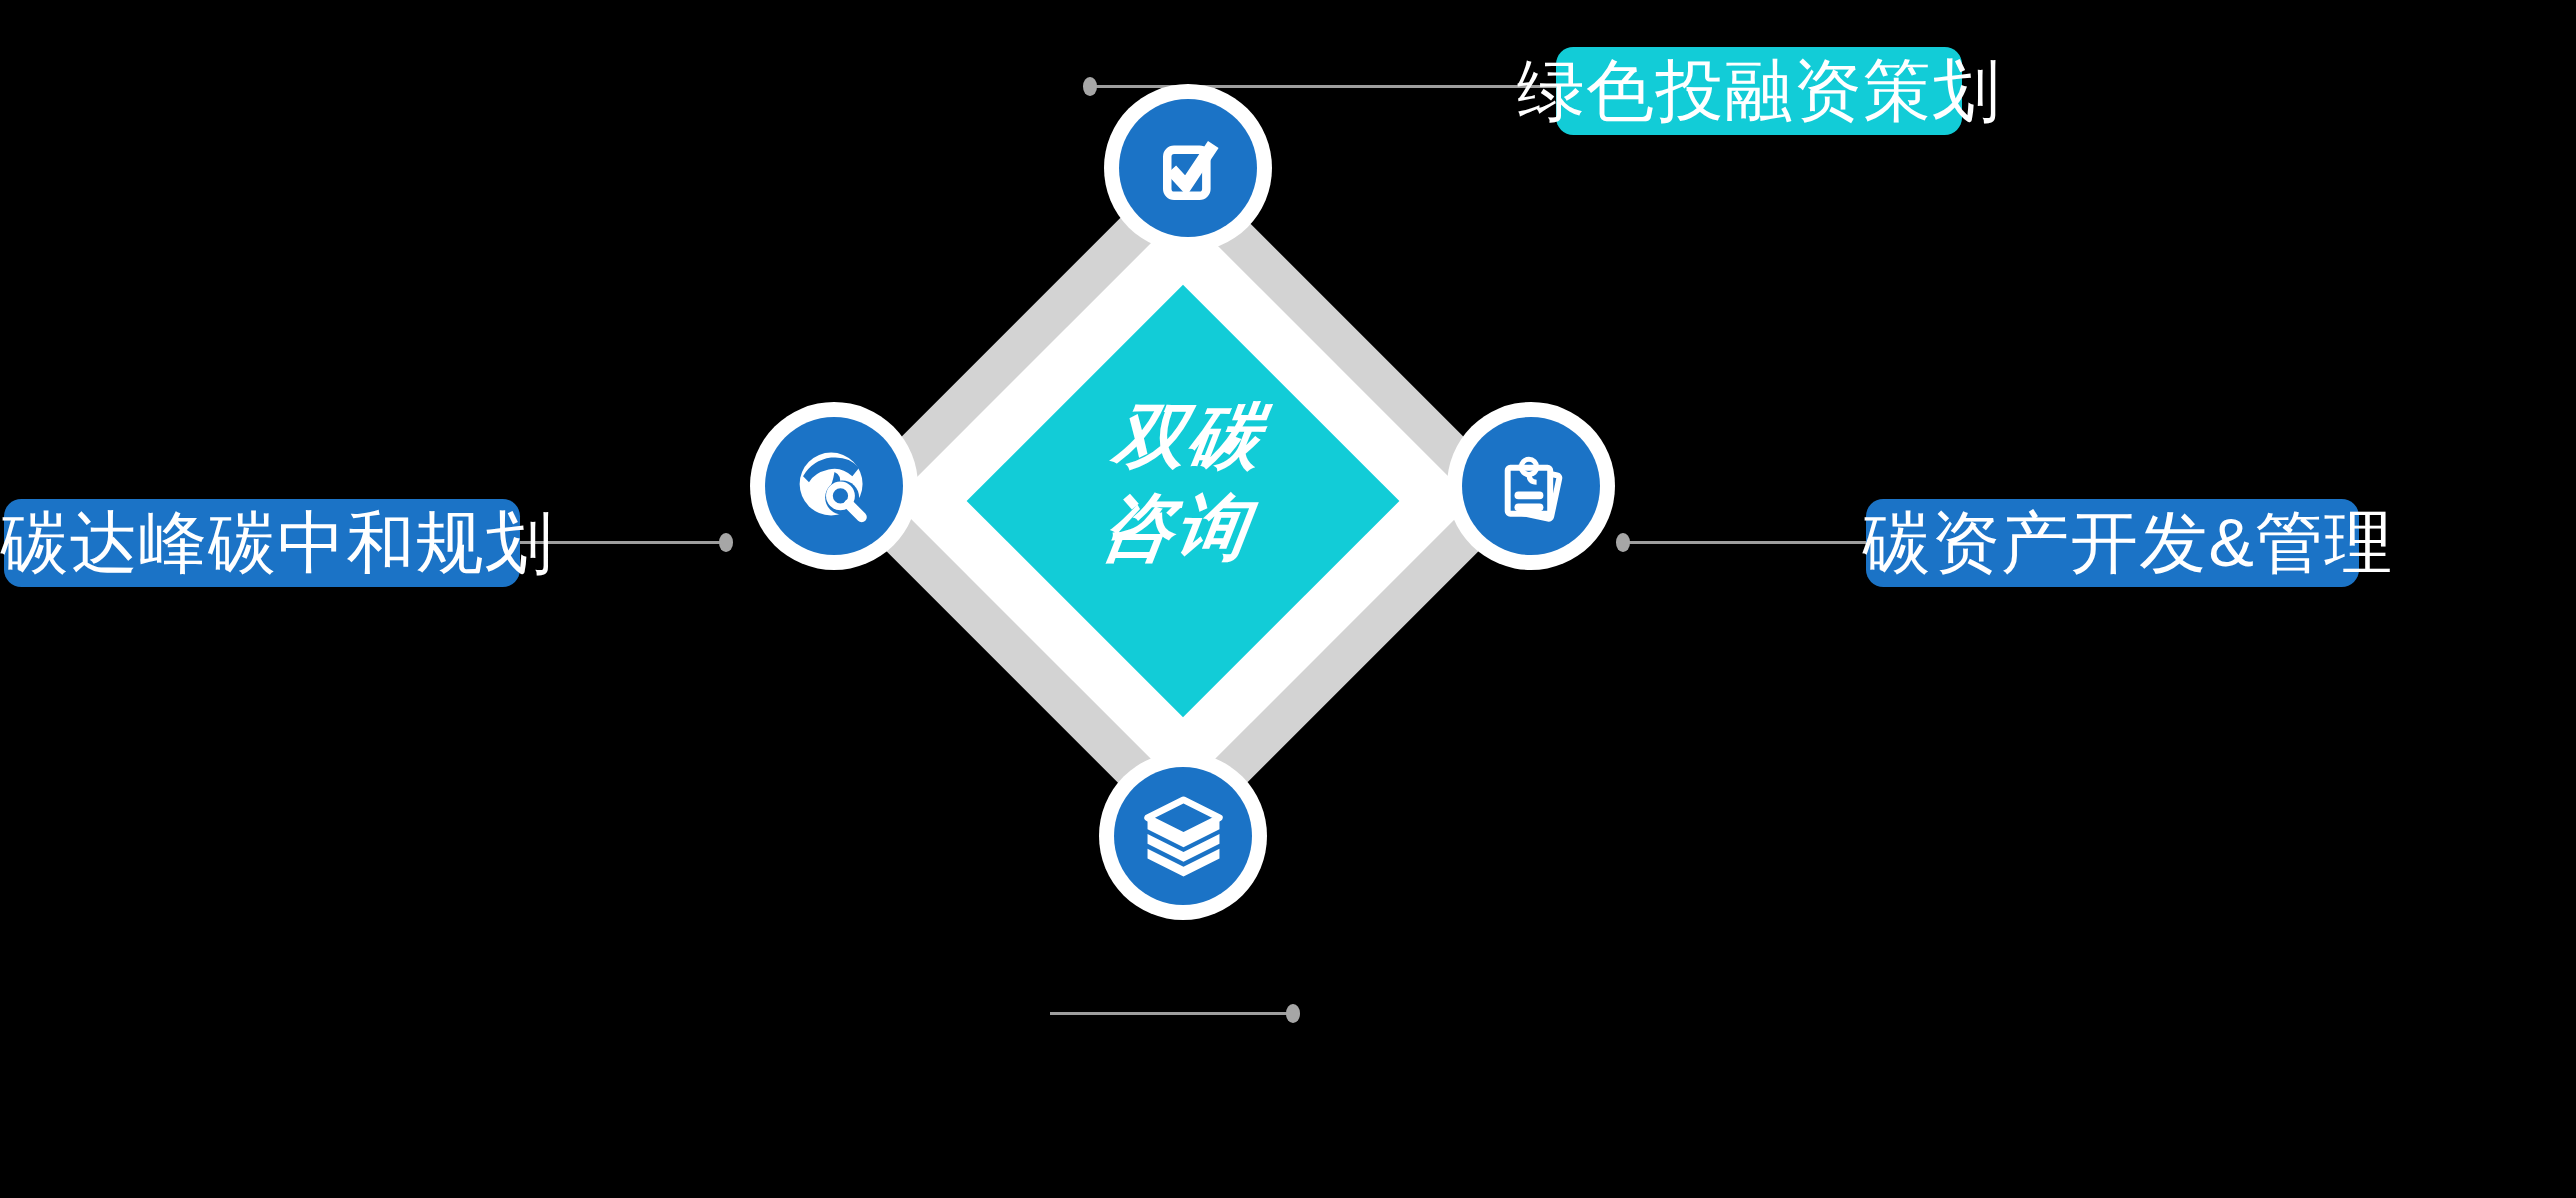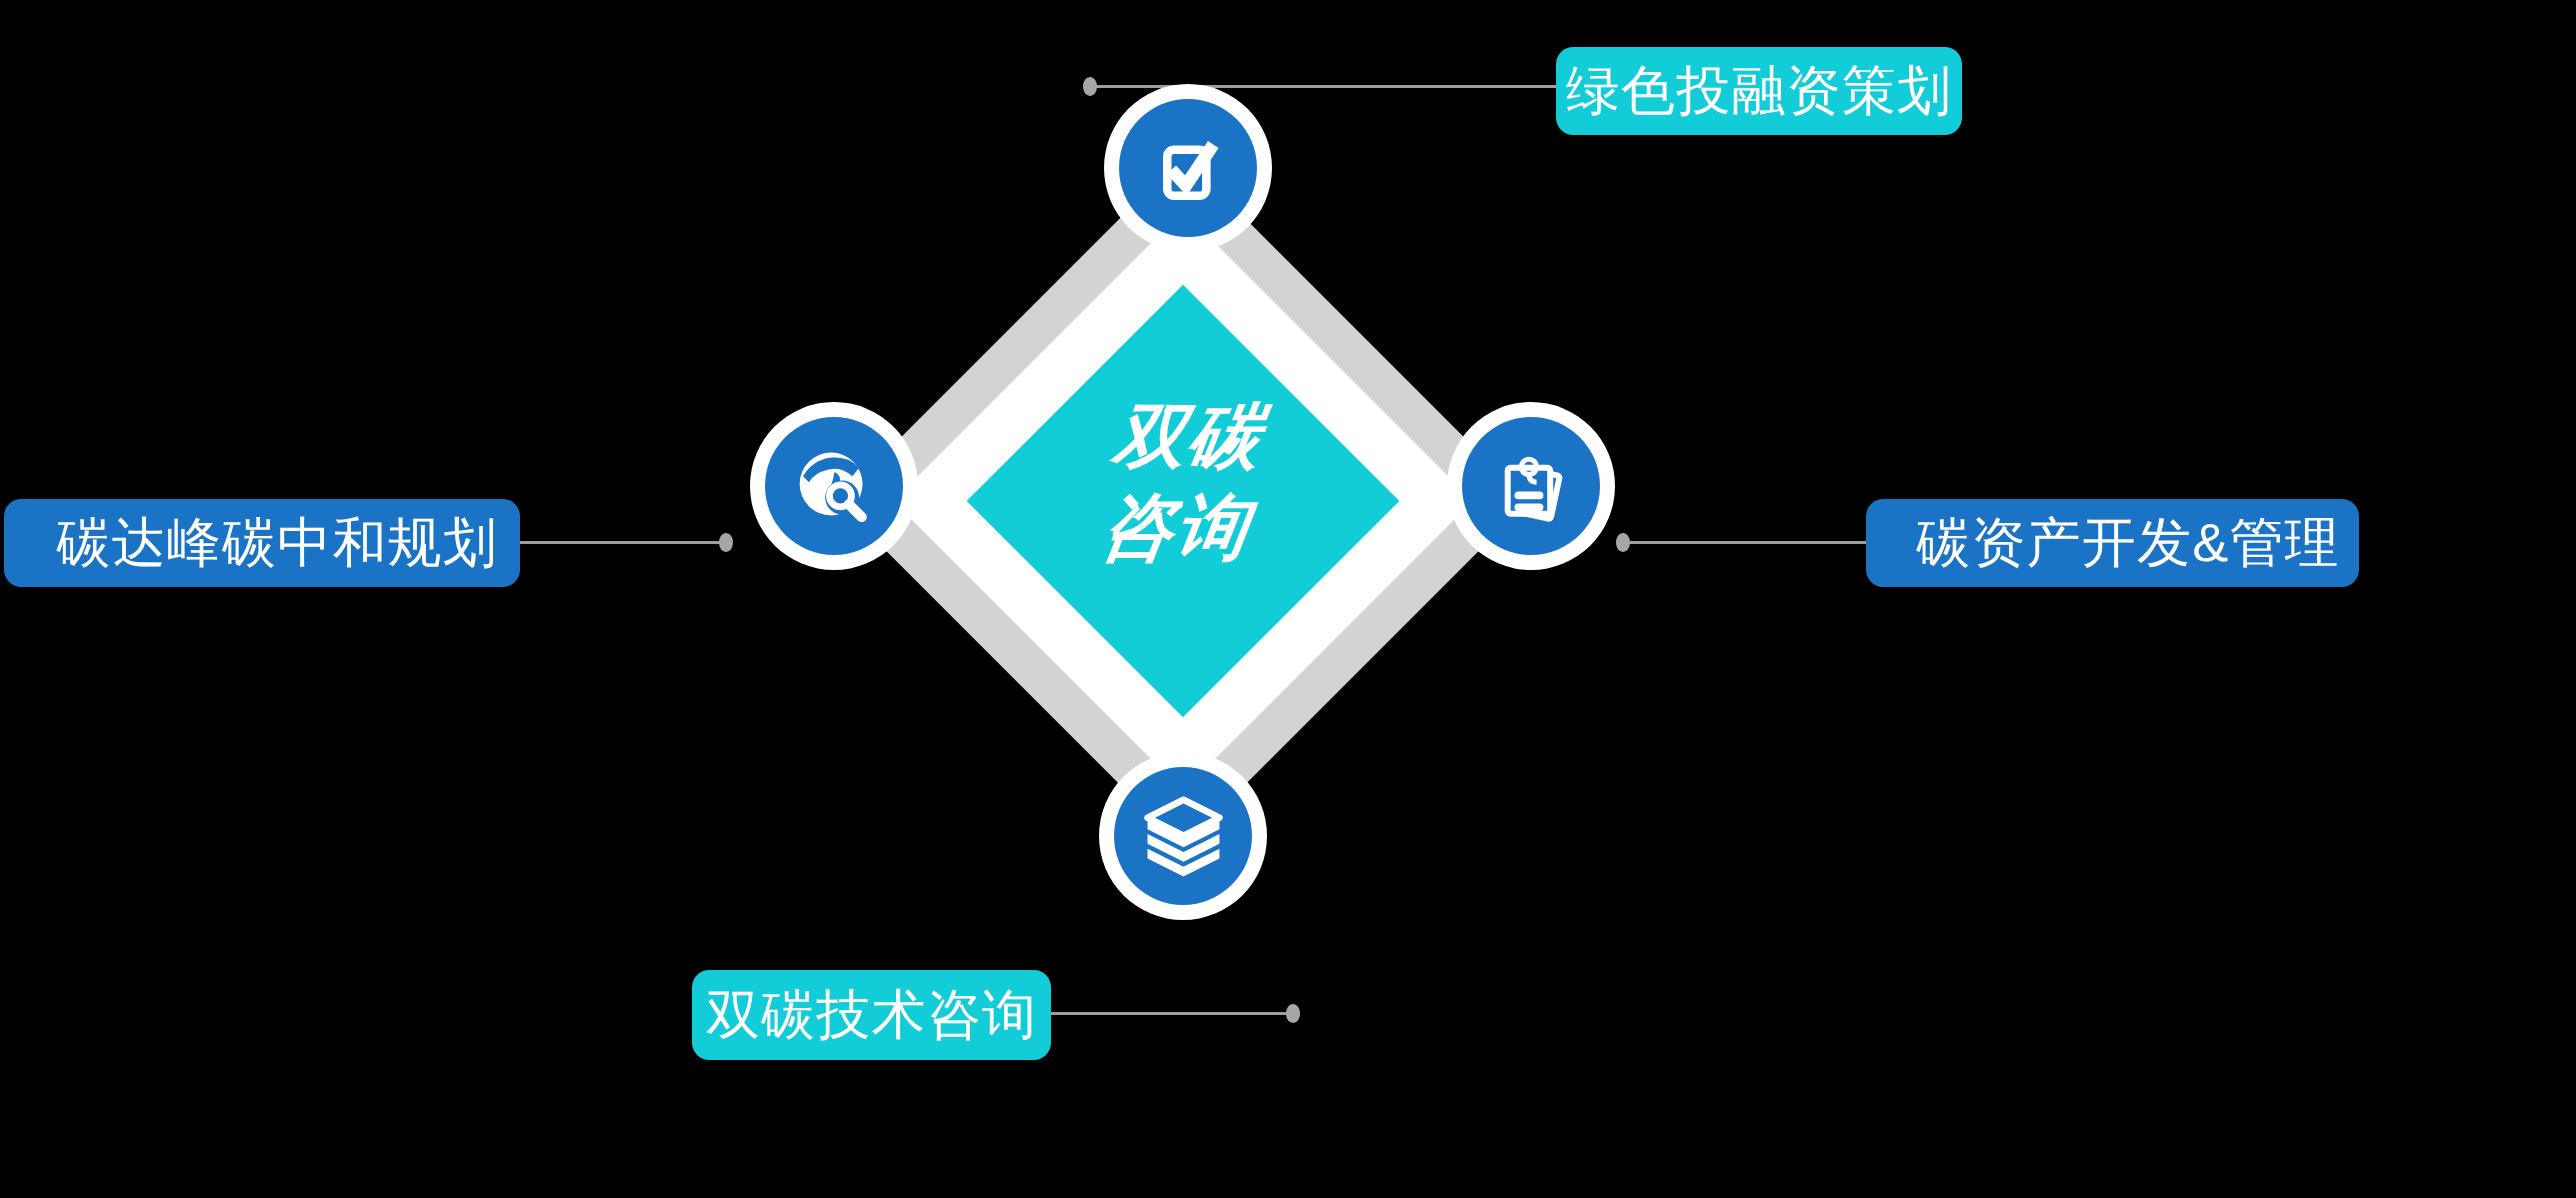--- a/index.html
+++ b/index.html
@@ -30,21 +30,21 @@
   .node .inner{
     position:absolute;left:15px;top:15px;width:138px;height:138px;
     border-radius:50%;background:#1B73C6;
     display:flex;align-items:center;justify-content:center;
   }
   .node svg{width:85px;height:85px;display:block;}
   
   .label{
     position:absolute;border-radius:17.3px;color:#fff;
     display:flex;align-items:center;justify-content:center;
-    font-size:54px;letter-spacing:1.2px;white-space:nowrap;
+    font-size:68px;letter-spacing:1.2px;white-space:nowrap;
   }
   .label-cyan{background:#12CCD7;}
   .label-blue{background:#1B73C6;padding-left:31px;}
   .label-top{left:1556px;top:47px;width:406px;height:88px;}
   .label-left{left:3.7px;top:499px;width:485px;height:88px;}
   .label-right{left:1866px;top:499px;width:462px;height:88px;}
   .label-bottom{left:692px;top:970px;width:359px;height:90px;}
 </style>
 </head>
 <body>
@@ -116,16 +116,15 @@
         <path d="M6,31 L50,53 L94,31 L94,43 L50,65 L6,43 Z" fill="#fff"></path>
         <path d="M6,49 L50,71 L94,49 L94,61 L50,83 L6,61 Z" fill="#fff"></path>
         <path d="M6,67 L50,89 L94,67 L94,79 L50,101 L6,79 Z" fill="#fff"></path>
       </svg>
     </div>
   </div>
 
   <div class="label label-cyan label-top">绿色投融资策划</div>
   <div class="label label-blue label-left">碳达峰碳中和规划</div>
   <div class="label label-blue label-right">碳资产开发&amp;管理</div>
-  <div class="label label-cyan label-bottom">双碳技术咨询</div>
 
 </div>
 
 
 </body></html>

